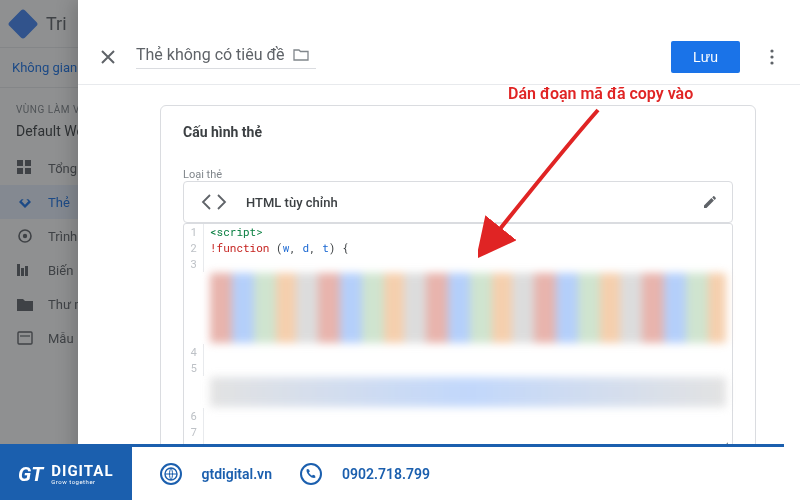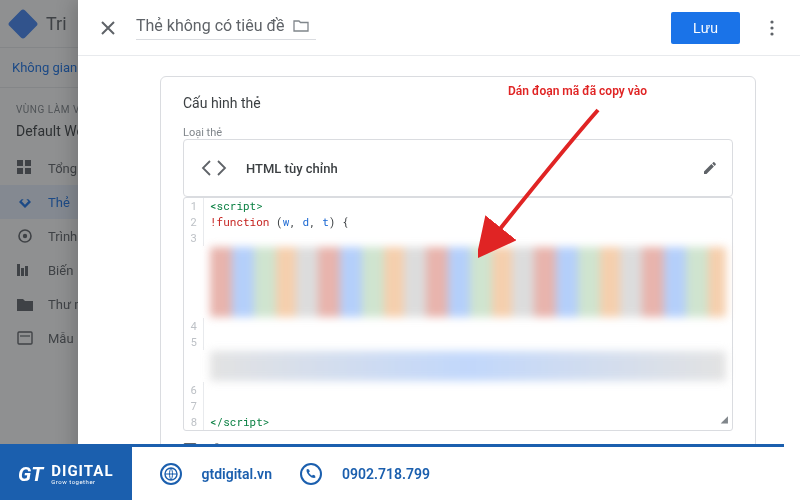--- a/index.html
+++ b/index.html
@@ -15,33 +15,33 @@
 .ws-label { font-size: 10px; color: #80868b; letter-spacing: .5px; padding: 8px 16px 4px; text-transform: uppercase; }
 .ws-name { padding: 4px 16px 12px; font-size: 14px; color: #3c4043; }
 .nav-item { display: flex; align-items: center; gap: 14px; padding: 8px 16px; color: #5f6368; font-size: 13px; border-radius: 0 18px 18px 0; margin-right: 16px; }
 .nav-item.active { background: #e8f0fe; color: #1a73e8; }
 .nav-icon { width: 18px; height: 18px; display: inline-flex; align-items: center; justify-content: center; }
 
 .dim-overlay { position: absolute; inset: 0; background: rgba(32,33,36,.5); }
 
 
 .panel { position: absolute; left: 78px; right: 0; top: 0; bottom: 0; background: #fff; box-shadow: -4px 0 18px rgba(0,0,0,.18); }
-.panel-head { height: 56px; display: flex; align-items: center; padding: 0 14px; gap: 12px; border-bottom: 1px solid #e8eaed; }
+.panel-head { height: 56px; display: flex; align-items: center; padding: 0 14px; gap: 12px; border-bottom: 1px solid #e8eaed; margin-top: 29px; }
 .close-btn { width: 32px; height: 32px; display: flex; align-items: center; justify-content: center; color: #5f6368; cursor: pointer; border-radius: 50%; }
 .title-area { display: flex; align-items: center; gap: 8px; border-bottom: 1px solid #dadce0; padding-bottom: 4px; flex-shrink: 0; width: 180px; }
 .panel-title { font-size: 16px; color: #5f6368; }
 .spacer { flex: 1; }
 .save-btn { background: #1a73e8; color: #fff; border: none; border-radius: 2px; padding: 8px 22px; font-size: 14px; font-weight: 500; cursor: pointer; }
 .more-btn { width: 28px; height: 28px; display: flex; align-items: center; justify-content: center; color: #5f6368; cursor: pointer; margin-left: 6px; }
 
 .panel-body { padding: 20px 44px 0 82px; }
 .card { border: 1px solid #dadce0; border-radius: 6px; padding: 18px 22px 16px; background: #fff; }
-.card-title { font-size: 14px; color: #3c4043; margin-bottom: 15px; }
+.card-title { font-size: 14px; color: #3c4043; margin-bottom: 28px; font-weight: bold; }
 .field-label { font-size: 11px; color: #80868b; }
-.tagtype { display: flex; align-items: center; gap: 16px; border: 1px solid #dadce0; border-radius: 4px; padding: 12px 14px; }
+.tagtype { display: flex; align-items: center; gap: 16px; border: 1px solid #dadce0; border-radius: 4px; padding: 4px 14px; }
 .tagtype-icon { width: 32px; height: 32px; display: flex; align-items: center; justify-content: center; color: #5f6368; }
 .tagtype-text { flex: 1; }
 .tagtype-name { font-size: 13px; color: #3c4043; font-weight: 500; }
 .tagtype-sub { font-size: 11px; color: #80868b; }
 .edit-pencil { color: #5f6368; cursor: pointer; }
 
 .html-label { display: flex; align-items: center; gap: 6px; font-size: 11px; color: #80868b; margin: 14px 0 4px; }
 .help-circle { width: 13px; height: 13px; border: 1.2px solid #80868b; border-radius: 50%; font-size: 9px; display: inline-flex; align-items: center; justify-content: center; color: #80868b; }
 .code-box { border: 1px solid #dadce0; border-radius: 3px; font-family: "Roboto Mono", Menlo, monospace; font-size: 11px; background: #fff; position: relative; }
 .code-row { display: flex; }
@@ -52,21 +52,21 @@
 .c-p { color: #1967d2; }
 .blur-block { margin: 1px 6px 1px 26px; height: 70px; border-radius: 2px; filter: blur(4px);
 background: repeating-linear-gradient(90deg,#e4a79f 0 22px,#a8c7fa 22px 44px,#c7e0c7 44px 66px,#f4c7a0 66px 86px,#d7d7d7 86px 108px); opacity: .85; }
 .blur-small { margin: 1px 6px 1px 26px; height: 30px; border-radius: 2px; filter: blur(4px); background: linear-gradient(90deg,#d7d7d7,#a8c7fa,#d7d7d7); opacity: .7; }
 .resize-handle { position: absolute; right: 4px; bottom: 4px; color: #80868b; font-size: 12px; }
 
 .doc-write { display: flex; align-items: center; gap: 8px; margin-top: 12px; font-size: 12px; color: #3c4043; }
 .chk { width: 14px; height: 14px; border: 1.6px solid #5f6368; border-radius: 2px; }
 
 
-.anno-text { position: absolute; left: 430px; top: 84px; color: #e02424; font-size: 12px; font-weight: 600; }
+.anno-text { position: absolute; left: 430px; top: 84px; color: #e02424; font-size: 16px; font-weight: 600; }
 .arrow-svg { position: absolute; left: 400px; top: 104px; pointer-events: none; }
 
 
 .brand-bar { position: absolute; left: 0; right: 16px; bottom: 0; height: 56px; background: #fff; border-top: 3px solid #1b5fae; display: flex; align-items: center; padding: 0 20px; gap: 28px; }
 .brand-logo { display: flex; align-items: center; gap: 8px; background: #1b5fae; color: #fff; height: 56px; margin: 0 0 0 -20px; padding: 0 18px; }
 .brand-logo .g { font-size: 20px; font-weight: 700; font-style: italic; }
 .brand-logo .sub { font-size: 6px; letter-spacing: .5px; margin-top: -2px; }
 .info-item { display: flex; align-items: center; gap: 20px; font-size: 14px; color: #1b5fae; font-weight: 600; }
 .info-ico { width: 22px; height: 22px; border: 2px solid #1b5fae; border-radius: 50%; display: flex; align-items: center; justify-content: center; font-size: 12px; }
 

